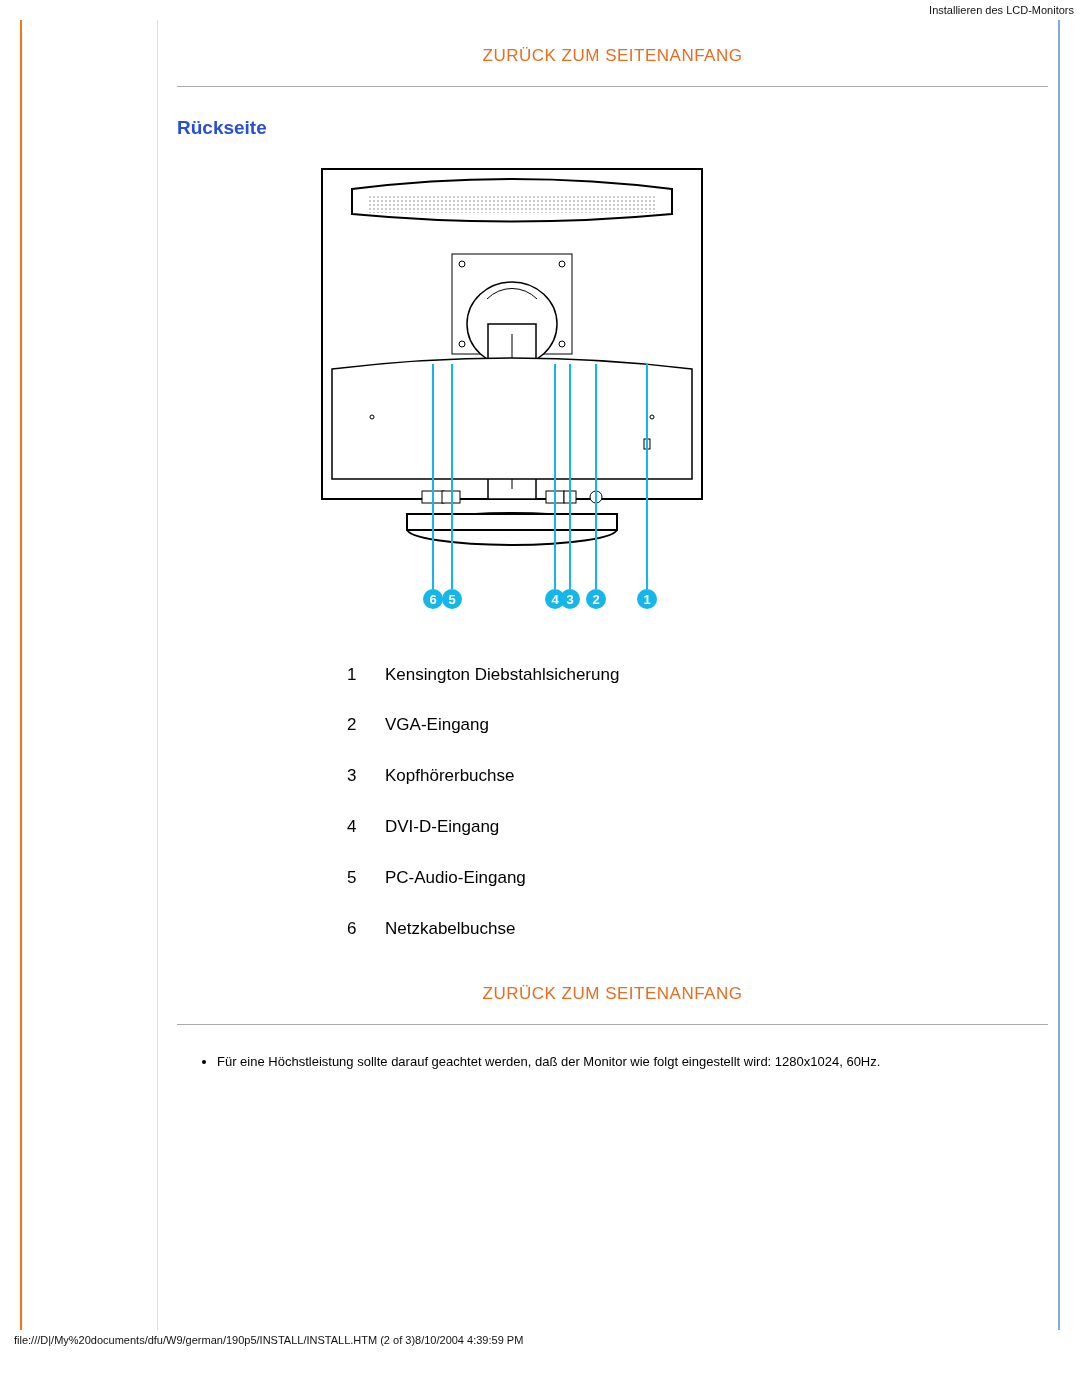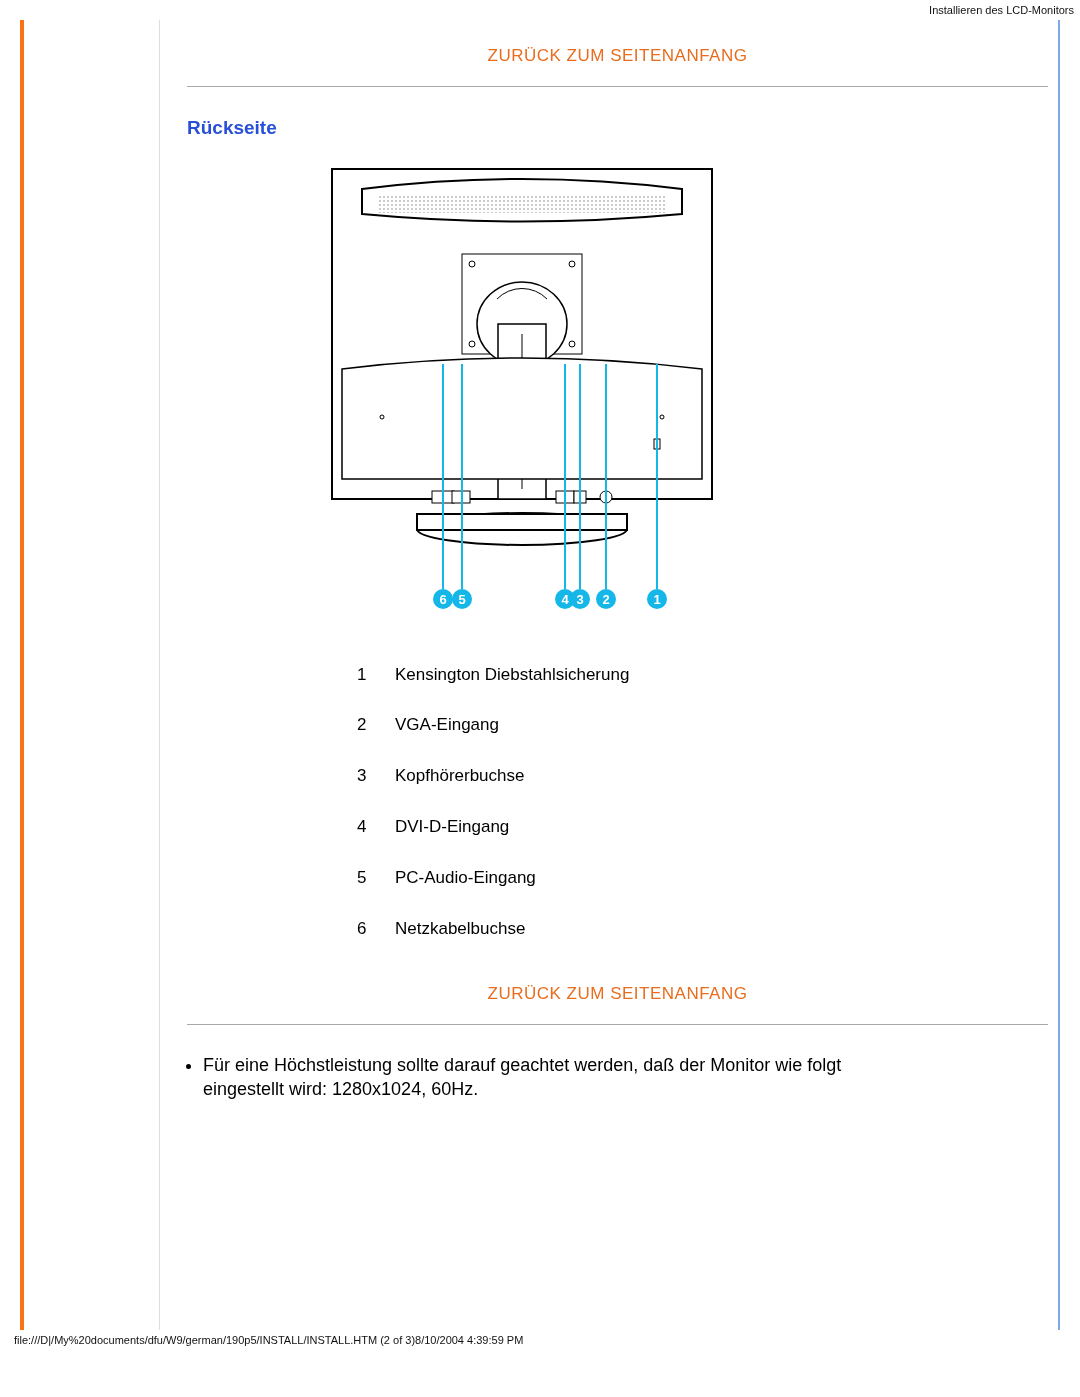--- a/index.html
+++ b/index.html
@@ -10,23 +10,23 @@
     background: #fff;
   }
   .header-strip {
     font-size: 11px;
     color: #111;
     padding: 4px 6px;
     text-align: right;
   }
   .page {
     margin: 0 20px;
-    border-left: 4px solid #f97316;
+    border-left: 2px solid #f97316;
     border-right: 2px solid #7fa8e7;
-    padding: 0 0 0 8px;
+    padding: 0 0 0 0;
     min-height: 1310px;
     position: relative;
   }
   .left-gutter {
     border-right: 1px solid #ddd;
     width: 135px;
     position:absolute;
     top:0;bottom:0;left:0;
   }
   .content {
@@ -65,23 +65,23 @@
   }
   .legend-table td {
     padding: 14px 10px 14px 0;
     vertical-align: top;
   }
   .legend-table td.num {
     width: 28px;
   }
   ul.bul {
     list-style: disc;
-    margin: 14px 0 0 16px;
+    margin: 14px 0 0 40px;
     padding: 0;
-    font-size: 18px;
+    font-size: 13px;
   }
   ul.bul li {
     margin: 0 0 6px 0;
     max-width: 720px;
   }
   .footer-strip {
     font-size: 11px;
     color: #111;
     padding: 4px 14px;
   }

